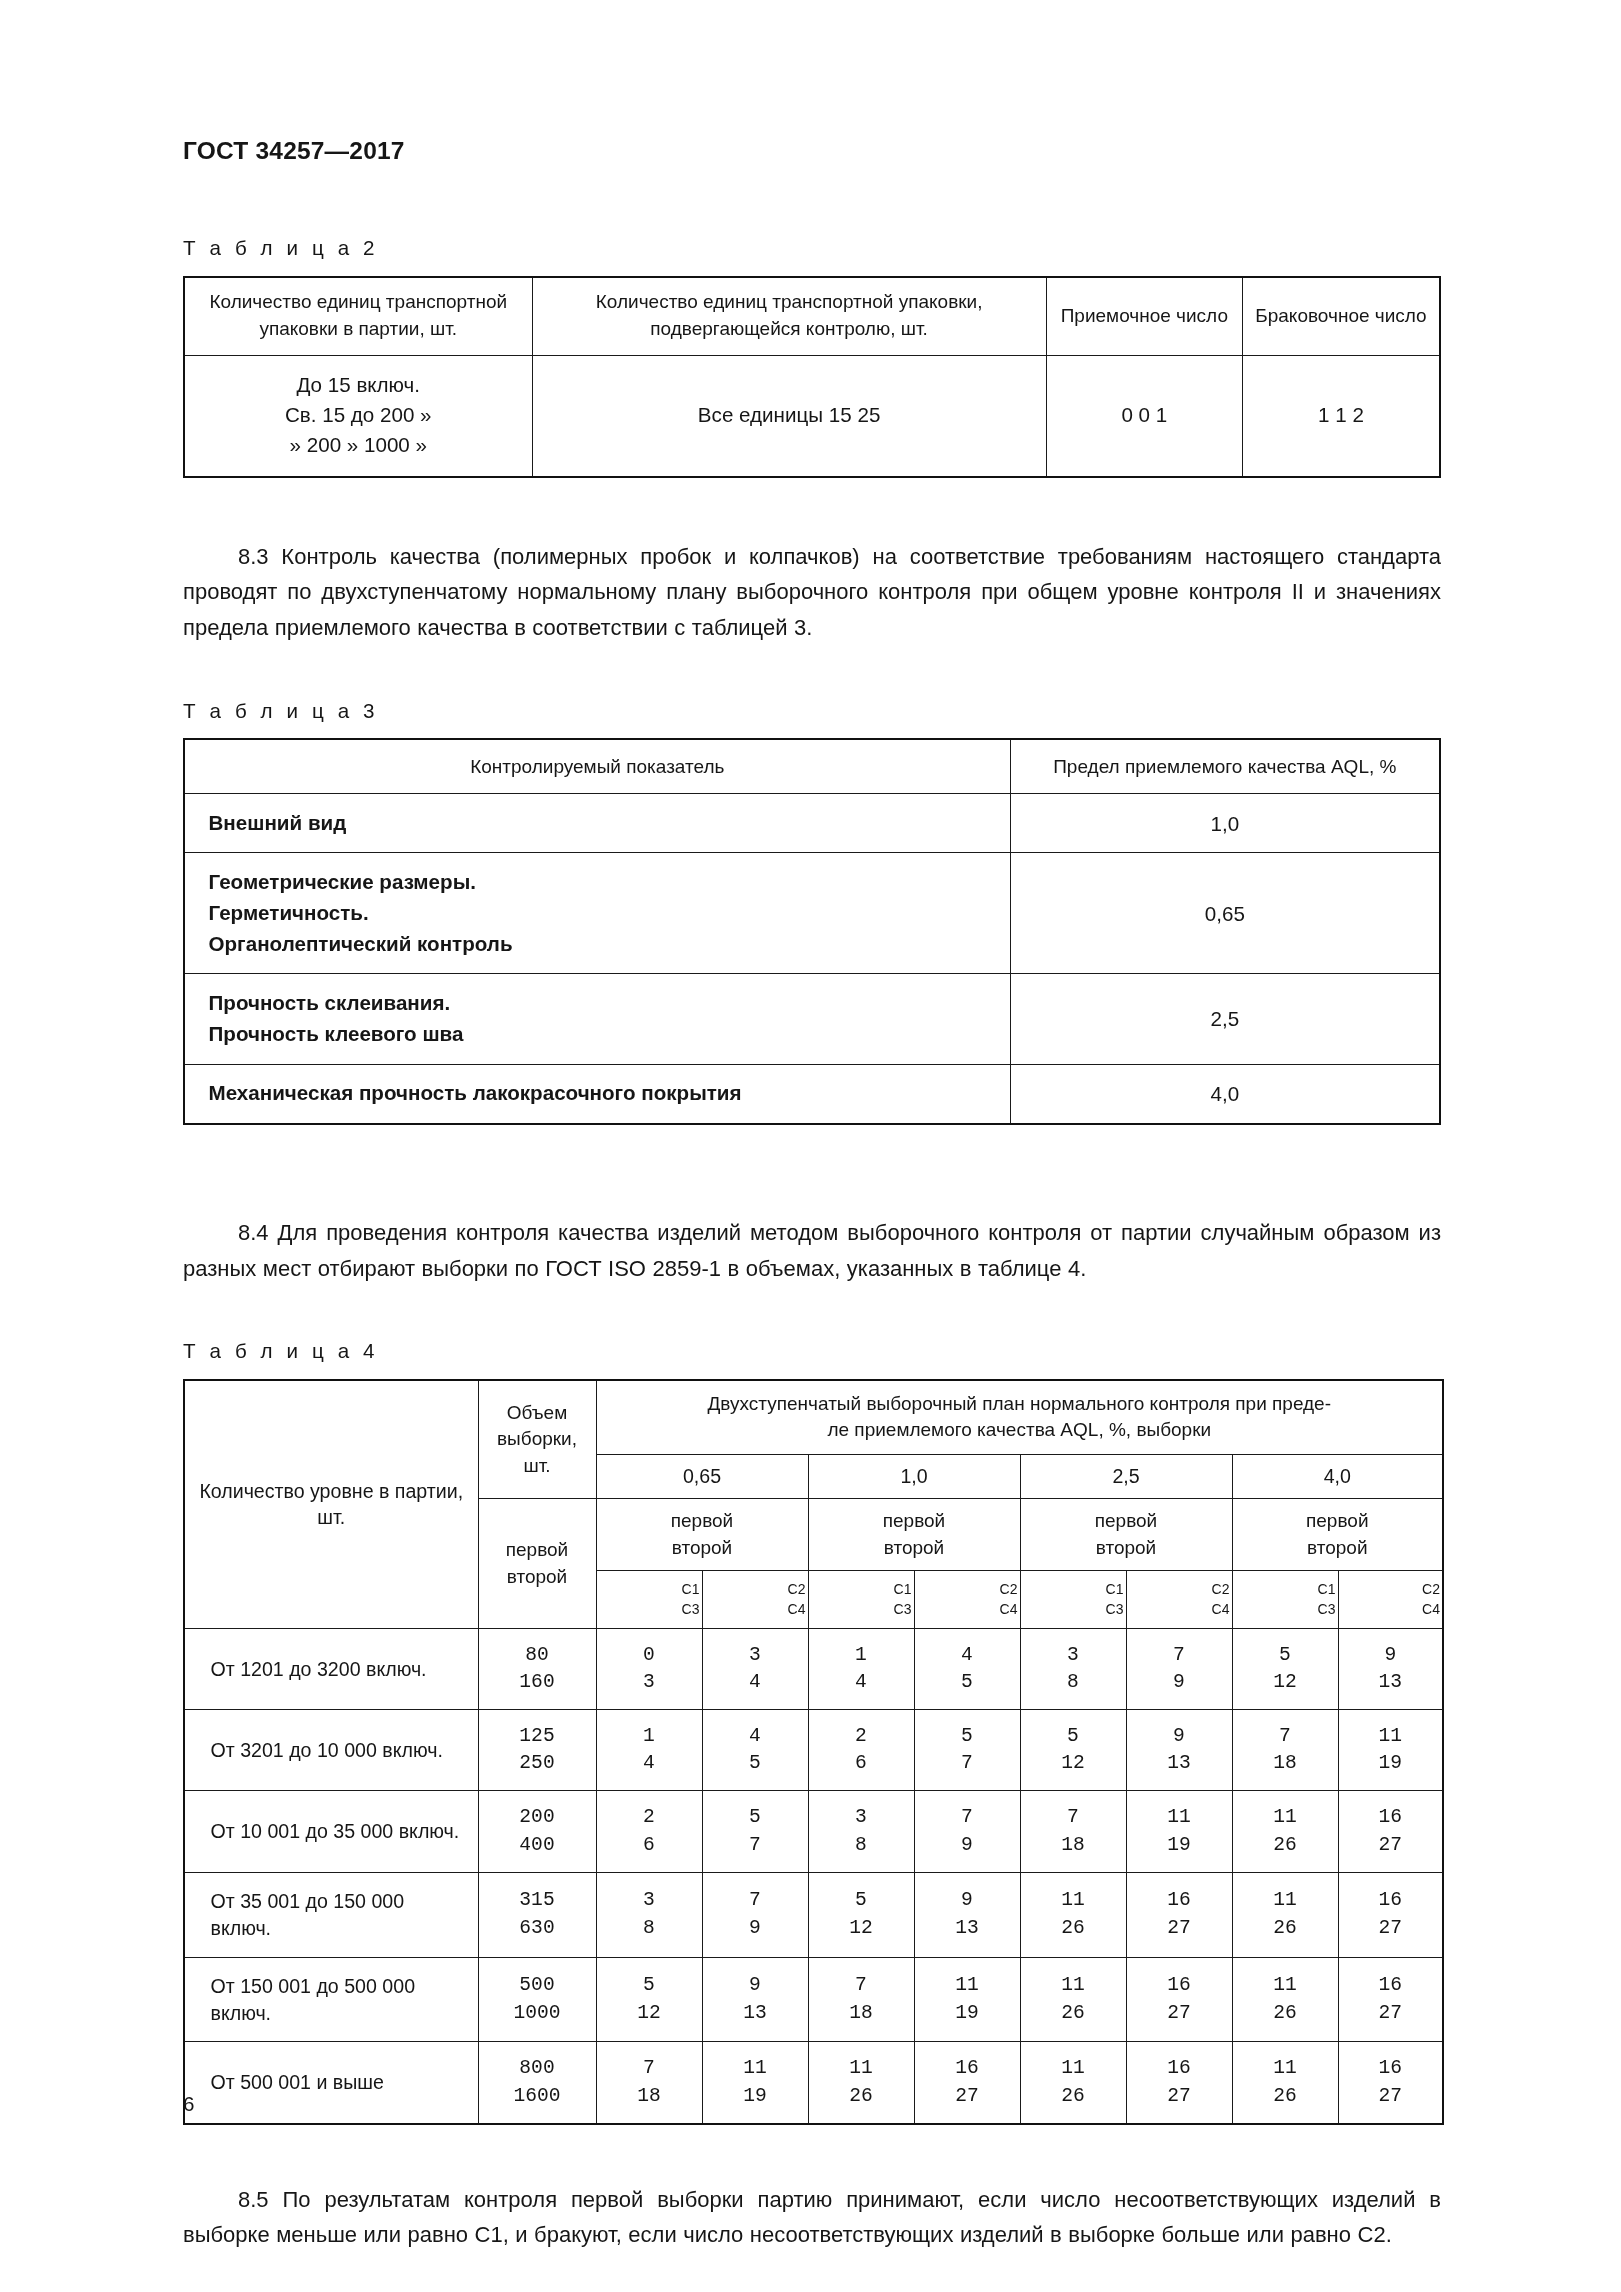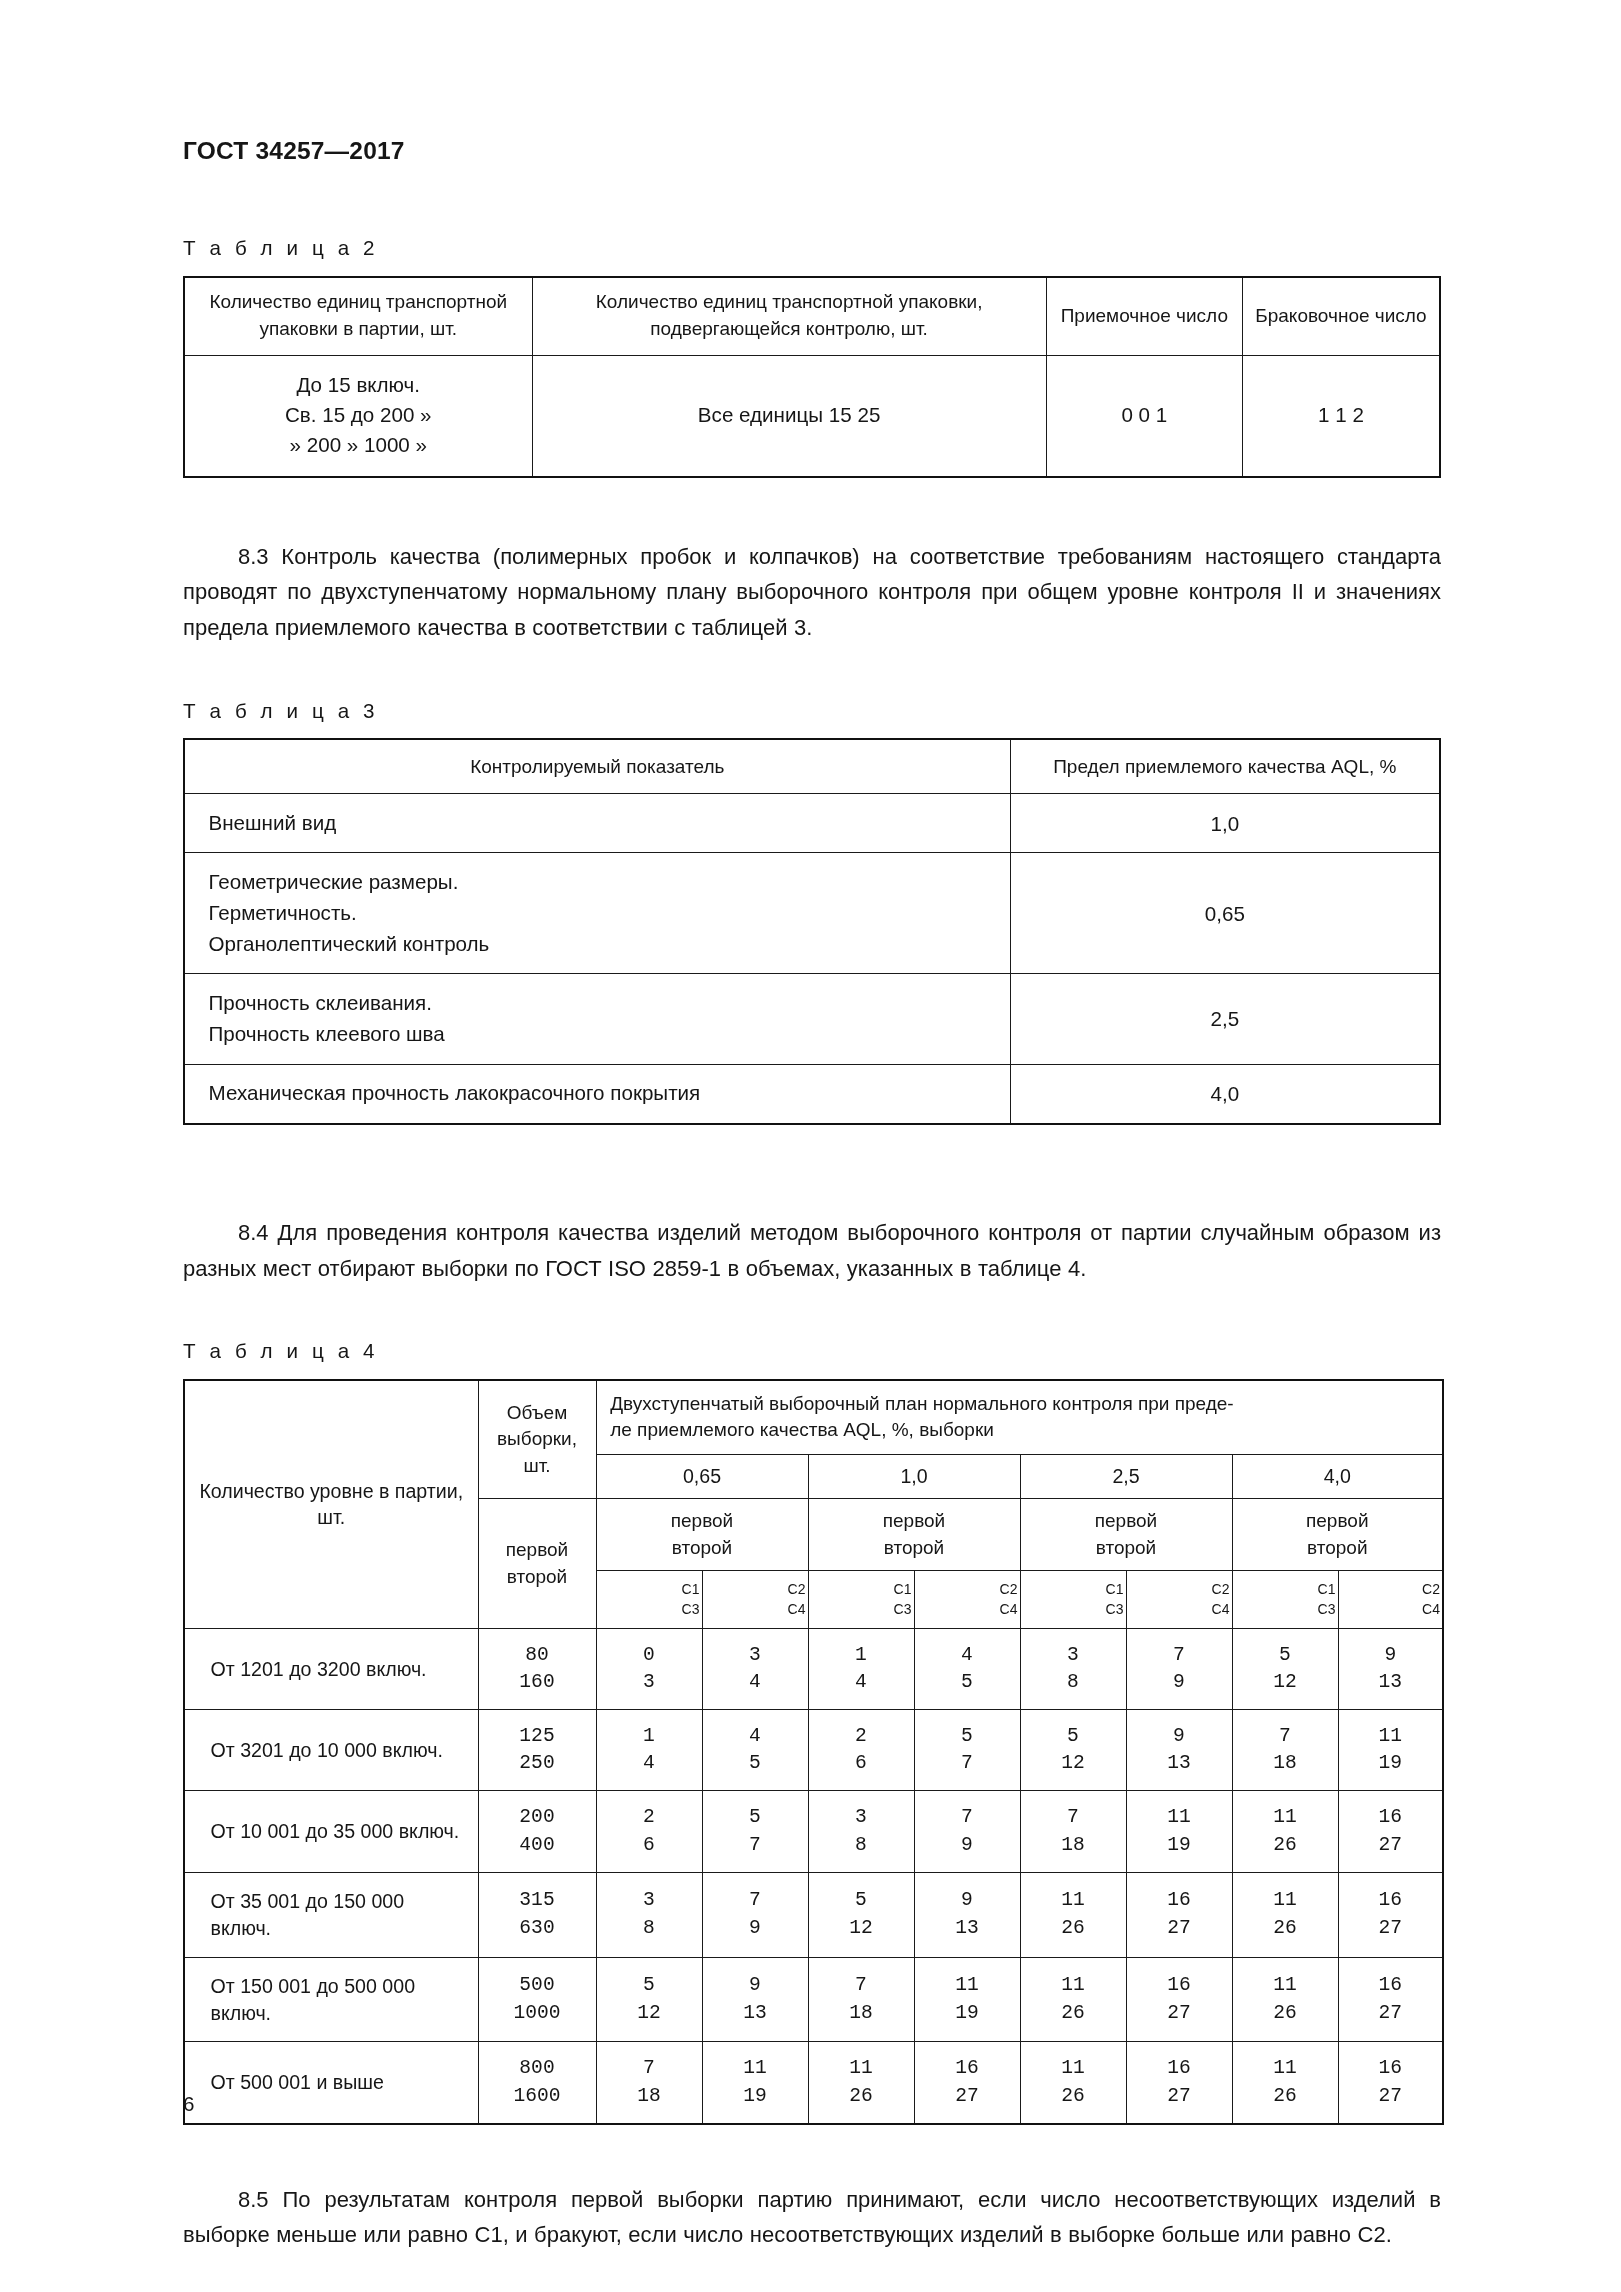--- a/index.html
+++ b/index.html
@@ -99,35 +99,36 @@
   }
   #table-3 td.cell-left {
     padding: 13.7px 9.8px 13.7px 23.5px;
     font-size: 20.6px;
     line-height: 1.5;
   }
   #table-3 td.cell-val {
     text-align: center;
     font-size: 20.6px;
   }
-  .multi-line .ln { display: block; }
+  .multi-line .ln { display: block; font-weight: bold; }
 
   
   #table-4 { margin-bottom: 57px; }
   #table-4 td {
     font-size: 18.6px;
     padding: 3.9px 3.9px;
   }
   #table-4 td.h-main {
     text-align: center;
     font-size: 19px;
     line-height: 1.4;
     padding: 9.8px 7.8px;
   }
   #table-4 td.h-span {
+    text-align: center;
     font-size: 19px;
     line-height: 1.4;
     padding: 9.8px 13.7px;
   }
   #table-4 td.h-aql   { text-align: center; font-size: 19.6px; padding: 8.8px 3.9px; }
   #table-4 td.h-stage { text-align: center; font-size: 19px; line-height: 1.4; padding: 8.8px 3.9px; }
   #table-4 td.h-c     { text-align: right; font-size: 14px; line-height: 1.4; padding: 8.8px 2px; }
   #table-4 td.h-lot   { text-align: center; font-size: 19.6px; padding: 9.8px 7.8px; }
   #table-4 td.r-lot   { text-align: left; font-size: 19.6px; padding: 15.7px 7.8px 15.7px 25.5px; }
   #table-4 td.r-num   { text-align: center; font-size: 19.6px; line-height: 1.4; padding: 12.7px 2px; font-family: Liberation Mono, monospace; }

